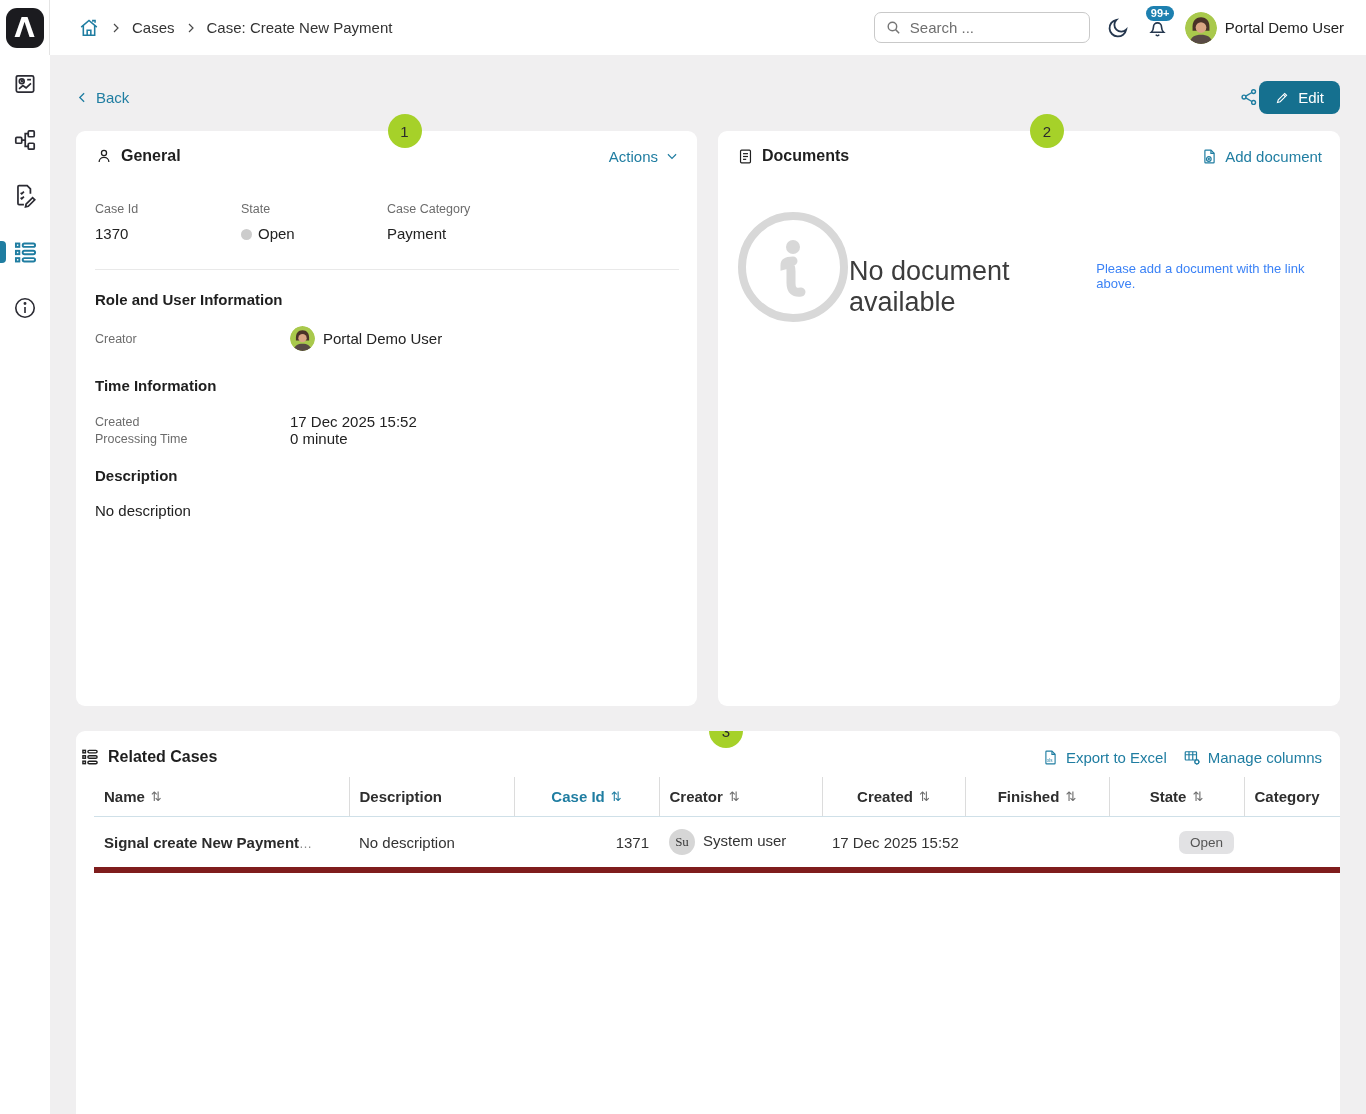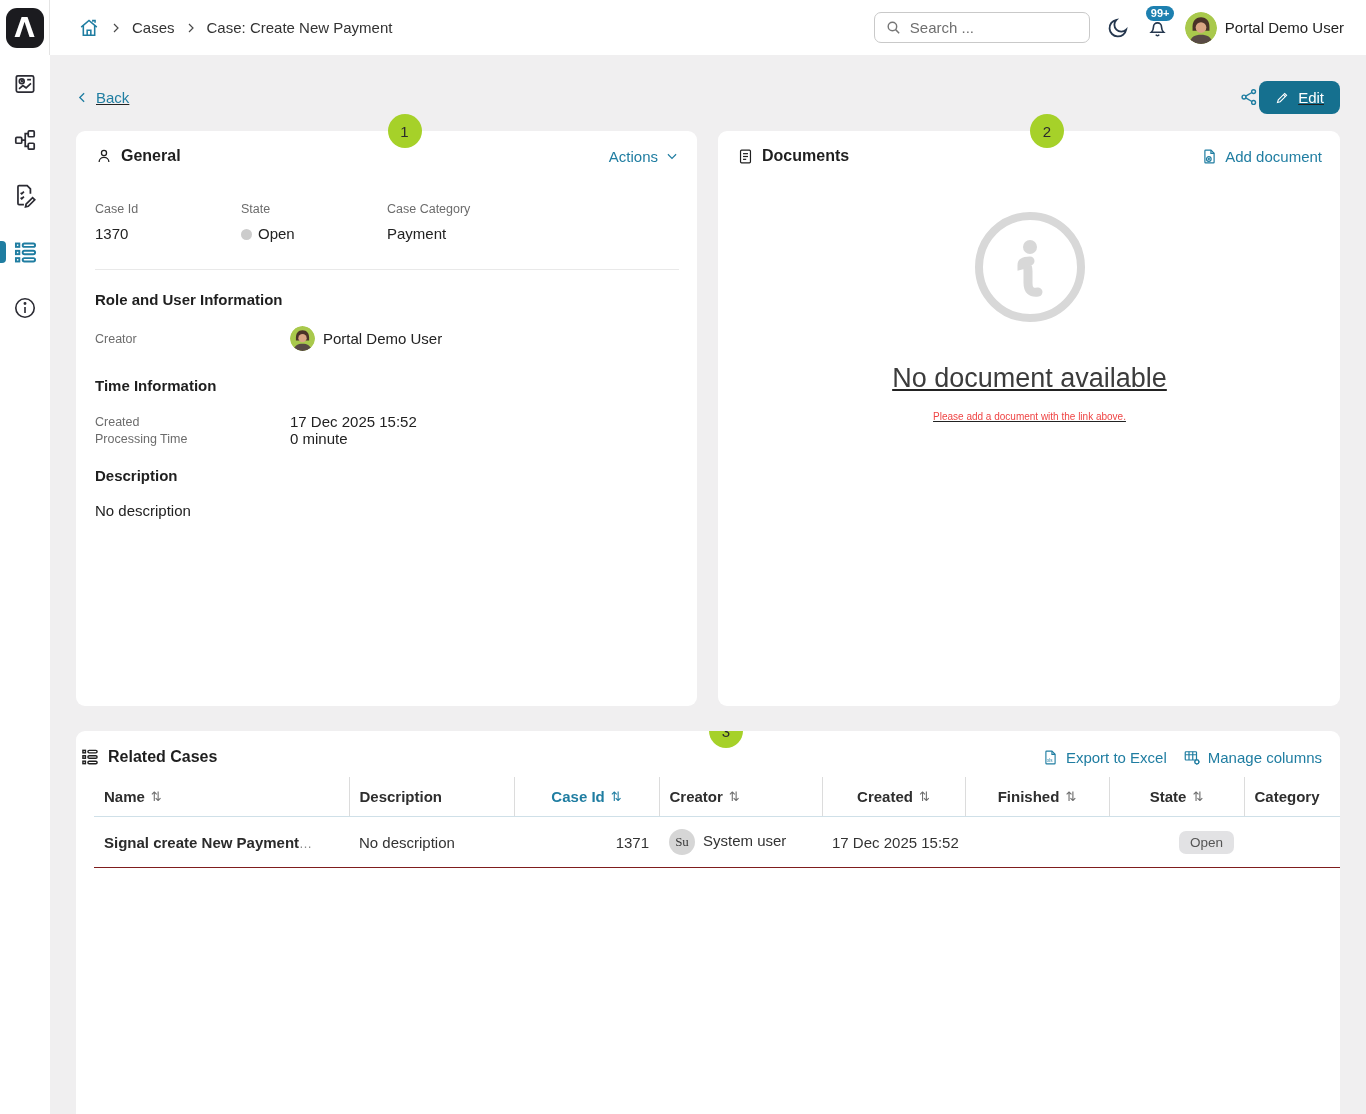--- a/index.html
+++ b/index.html
@@ -35,21 +35,21 @@
   .sidebar { background:#fff; grid-row:2; display:flex; flex-direction:column; align-items:center;
              padding-top:11px; gap:20px; }
   .side-item { width:50px; height:36px; display:flex; align-items:center; justify-content:center;
                position:relative; background:none; border:none; cursor:pointer; color:#2b2b33; }
   .side-item.active { color:#1f7da1; }
   .side-item.active::before { content:""; position:absolute; left:0; top:7px; width:6px; height:22px;
                background:#1f7da1; border-radius:0 4px 4px 0; }
 
   
   .main { grid-row:2; background:#f0eff0; padding:26px 26px 0 26px; overflow:hidden; }
-  .page-toolbar { display:flex; align-items:center; justify-content:space-between; height:32px;text-decoration:underline; }
+  .page-toolbar { display:flex; align-items:center; justify-content:space-between; height:32px; }
   .link { color:#1f7da1; font-size:15px; text-decoration:none; display:inline-flex; align-items:center;
           gap:7px; cursor:pointer; background:none; border:none; font-family:"Liberation Sans",sans-serif; }
   .toolbar-right { display:flex; align-items:center; }
   .btn-primary { background:#15708f; color:#fff; border:none; border-radius:8px; height:33px;
                  padding:0 16px; font-size:15px; display:inline-flex; align-items:center; gap:8px;
                  cursor:pointer; font-family:"Liberation Sans",sans-serif; }
 
   .cards-row { display:flex; gap:21px; margin-top:18px; }
   .card { background:#fff; border-radius:9px; position:relative; }
   .card-general { width:621px; height:575px; padding:16px 18px 18px 19px; }
@@ -67,37 +67,37 @@
   .value { font-size:15px; color:#222; margin-top:9px; }
   .fields-3col { display:grid; grid-template-columns:146px 146px 1fr; margin-top:37px; }
   .state-dot { display:inline-block; width:11px; height:11px; border-radius:50%; background:#cccccc;
                margin-right:6px; vertical-align:-1px; }
   .divider { border-bottom:1px solid #e9e9e9; margin-top:27px; }
   .section-title { font-size:15px; font-weight:700; color:#1f1f1f; }
   .kv-row { display:grid; grid-template-columns:195px 1fr; align-items:center; }
   .creator-val { display:flex; align-items:center; gap:8px; font-size:15px; }
 
   
-  .empty-wrap { display:flex; flex-direction:column; align-items:center; margin-top:46px;text-decoration:underline; }
+  .empty-wrap { display:flex; flex-direction:row; align-items:center; margin-top:46px; }
   .empty-title { font-size:27px; color:#3c3c3c; margin-top:40px; font-family:"Liberation Sans",sans-serif; }
-  .empty-hint { font-size:10px; color:#ef4444; margin-top:17px; }
+  .empty-hint { font-size:13px; color:#3b82f6; margin-top:17px; }
 
   
   .related-header { display:flex; align-items:center; justify-content:space-between; padding:0 18px 0 4px; }
   .related-actions { display:flex; align-items:center; gap:16px; }
   .table-wrap { margin:10px 0 0 18px; overflow:hidden; width:1246px; }
   table { border-collapse:collapse; table-layout:fixed; width:1310px; }
   th { font-size:15px; font-weight:700; color:#2e2e2e; padding:11px 10px; white-space:nowrap;
        overflow:hidden; border-bottom:1px solid #cfe0e8; }
   th .th-inner { display:flex; align-items:center; gap:6px; }
   th.c-center .th-inner { justify-content:center; }
   .sort-glyph { font-family:"DejaVu Sans", sans-serif; font-size:13px; color:#6e6e6e; font-weight:400; }
   th.sorted { color:#1f7da1; }
   th.sorted .sort-glyph { color:#1f7da1; }
-  td { font-size:15px; color:#333; padding:12px 10px; border-bottom:1px solid #7f1d1d; white-space:nowrap; overflow:hidden; }
+  td { font-size:15px; color:#333; padding:12px 10px; border-bottom:6px solid #7f1d1d; white-space:nowrap; overflow:hidden; }
   td.c-center { text-align:right; }
   .row-name { font-weight:700; color:#2b2b2b; max-width:230px; display:inline-block;
               white-space:nowrap; overflow:hidden; vertical-align:bottom; }
   .muted-ellipsis { color:#8a8a8a; font-size:13px; }
   .mini-avatar { width:26px; height:26px; border-radius:50%; background:#d6d6d6; color:#3a3a3a;
                  font-size:13px; display:inline-flex; align-items:center; justify-content:center;
                  margin-right:8px; vertical-align:middle;font-family:Liberation Serif, serif; }
   .state-pill { background:#e2e2e4; color:#555; border-radius:7px; padding:4px 11px; font-size:13.5px; display:inline-block; }
 
   svg { display:block; }

